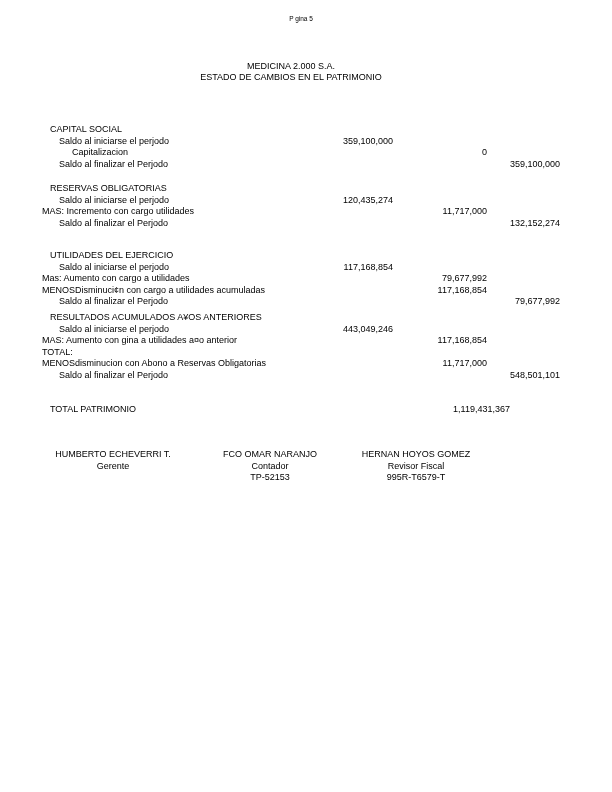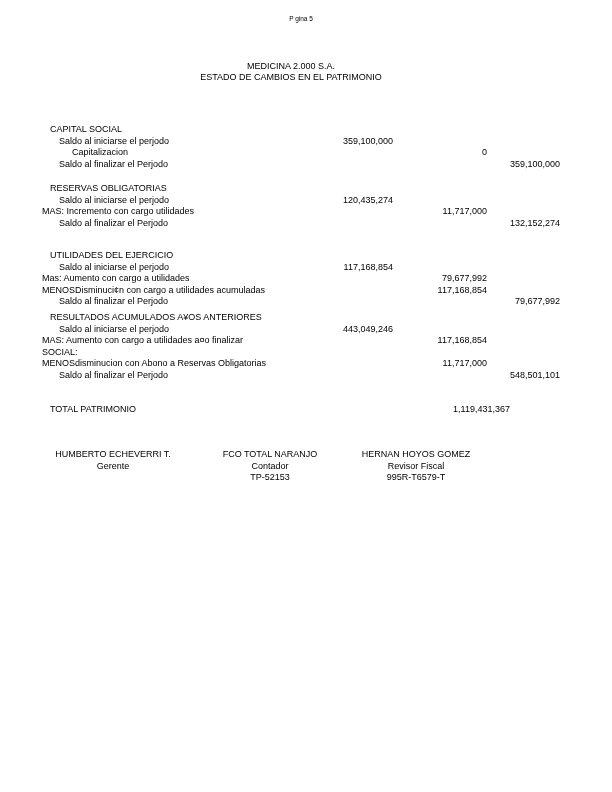--- a/index.html
+++ b/index.html
@@ -138,27 +138,27 @@
     <div class="row ind-h">
         <span class="lab">RESULTADOS ACUMULADOS A¥OS ANTERIORES</span>
       </div>
     <div class="row ind-s">
       <span class="lab">Saldo al iniciarse el perjodo</span>
       <span class="c1">443,049,246</span>
       <span class="c2"></span>
       <span class="c3"></span>
     </div>
     <div class="row ind-m">
-      <span class="lab">MAS: Aumento con cargo a utilidades a¤o finalizar</span>
+      <span class="lab">MAS: Aumento con gina a utilidades a¤o anterior</span>
       <span class="c1"></span>
       <span class="c2">117,168,854</span>
       <span class="c3"></span>
     </div>
     <div class="row ind-m">
-      <span class="lab">SOCIAL:</span>
+      <span class="lab">TOTAL:</span>
       <span class="c1"></span>
       <span class="c2"></span>
       <span class="c3"></span>
     </div>
     <div class="row ind-m">
       <span class="lab">MENOSdisminucion con Abono a Reservas Obligatorias</span>
       <span class="c1"></span>
       <span class="c2">11,717,000</span>
       <span class="c3"></span>
     </div>
@@ -175,21 +175,21 @@
     <span class="c3">1,119,431,367</span>
   </div>
 
   <div class="signatures">
     <div class="sig sig-0">
       <div>HUMBERTO ECHEVERRI T.</div>
       <div>Gerente</div>
       <div></div>
     </div>
     <div class="sig sig-1">
-      <div>FCO TOTAL NARANJO</div>
+      <div>FCO OMAR NARANJO</div>
       <div>Contador</div>
       <div>TP-52153</div>
     </div>
     <div class="sig sig-2">
       <div>HERNAN HOYOS GOMEZ</div>
       <div>Revisor Fiscal</div>
       <div>995R-T6579-T</div>
     </div>
   </div>
 

